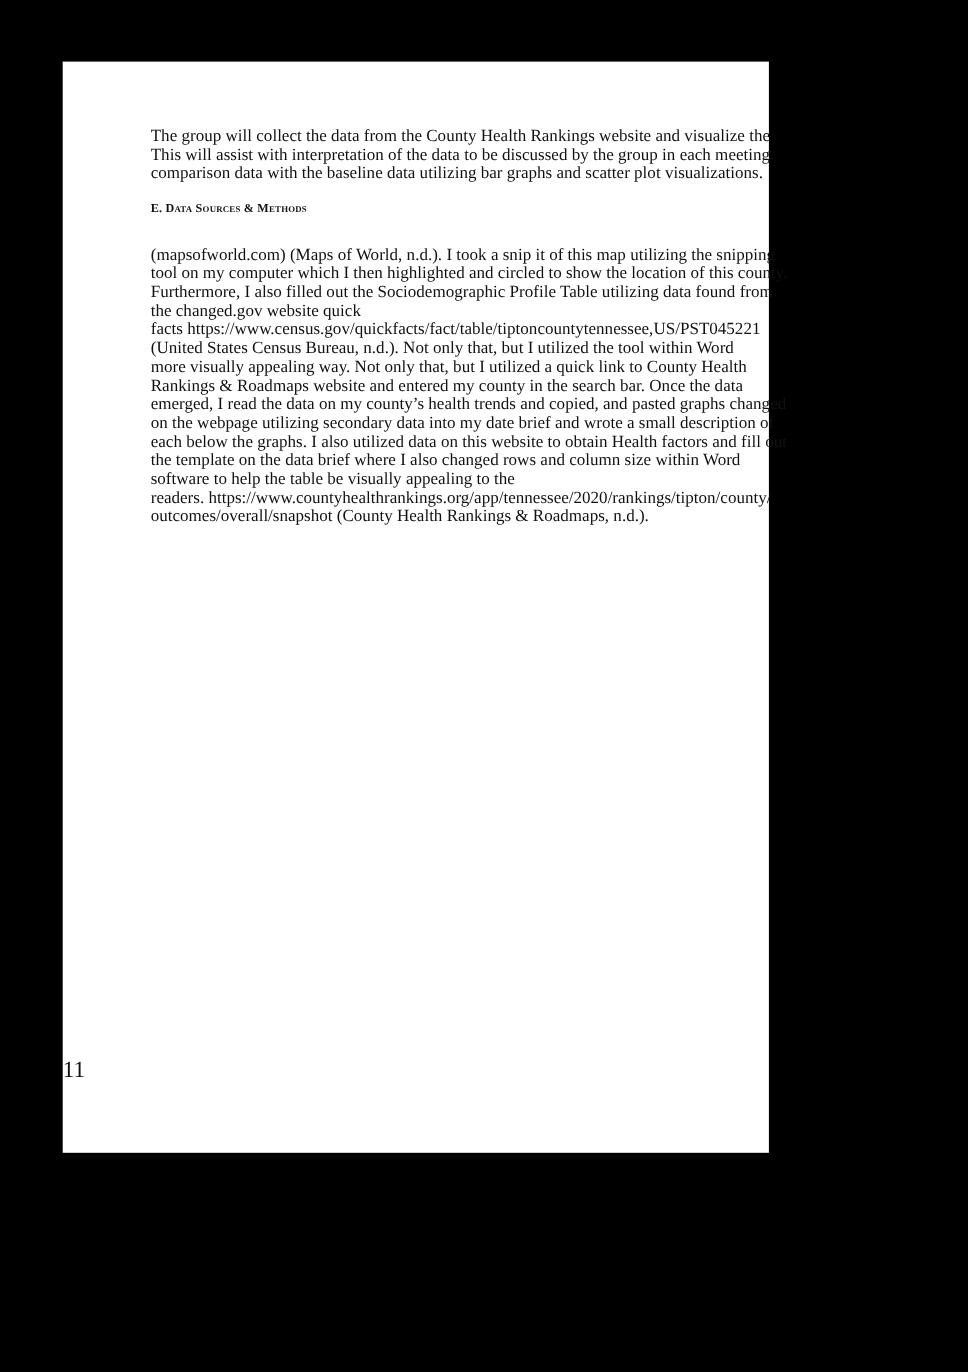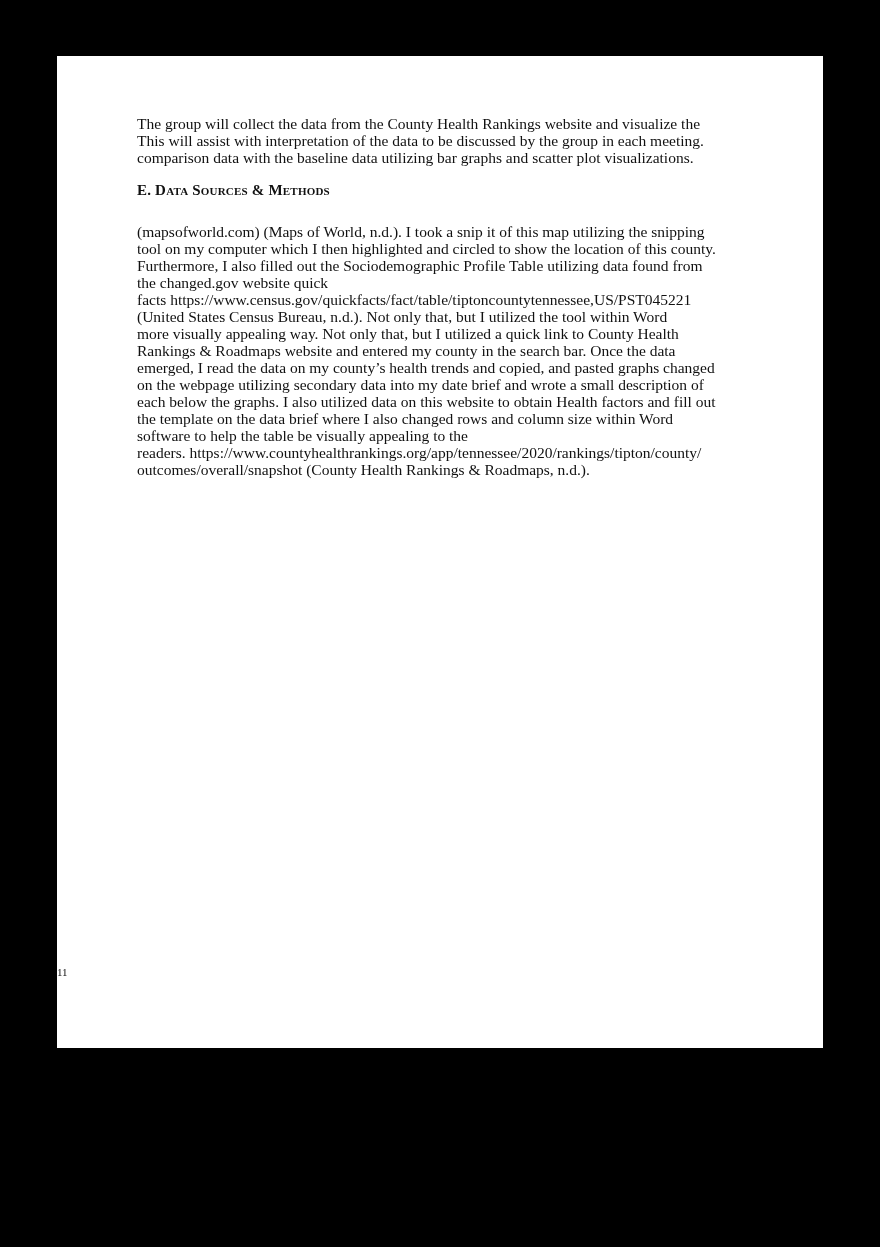--- a/index.html
+++ b/index.html
@@ -18,56 +18,56 @@
     position: relative;
     width: 880px;
     height: 1247px;
     background: var(--bg);
     overflow: hidden;
   }
   .page {
     position: absolute;
     left: 57px;
     top: 56px;
-    width: 766px;
+    width: 642px;
     height: 992px;
     background: var(--page);
   }
   .content {
     position: absolute;
     left: 80px;
     top: 59px;
     width: 640px;
     color: var(--ink);
     font-size: 15.5px;
     line-height: 17px;
   }
   .para .line {
     white-space: pre;
     height: 17px;
   }
   .heading {
     margin-top: 16px;
     margin-bottom: 24px;
-    font-size: 15px;
+    font-size: 11px;
     font-weight: bold;
     font-variant: small-caps;
     letter-spacing: 0.2px;
     color: var(--ink);
     height: 17px;
     white-space: pre;
   }
   .footer {
     position: absolute;
     left: 0;
     top: 908px;
     width: 766px;
     text-align: left;
     color: var(--ink);
-    font-size: 11px;
+    font-size: 21px;
     line-height: 17px;
   }
 </style>
 </head>
 <body>
 
 <div class="canvas">
   <div class="page">
     <div class="content">
       <div class="para">

